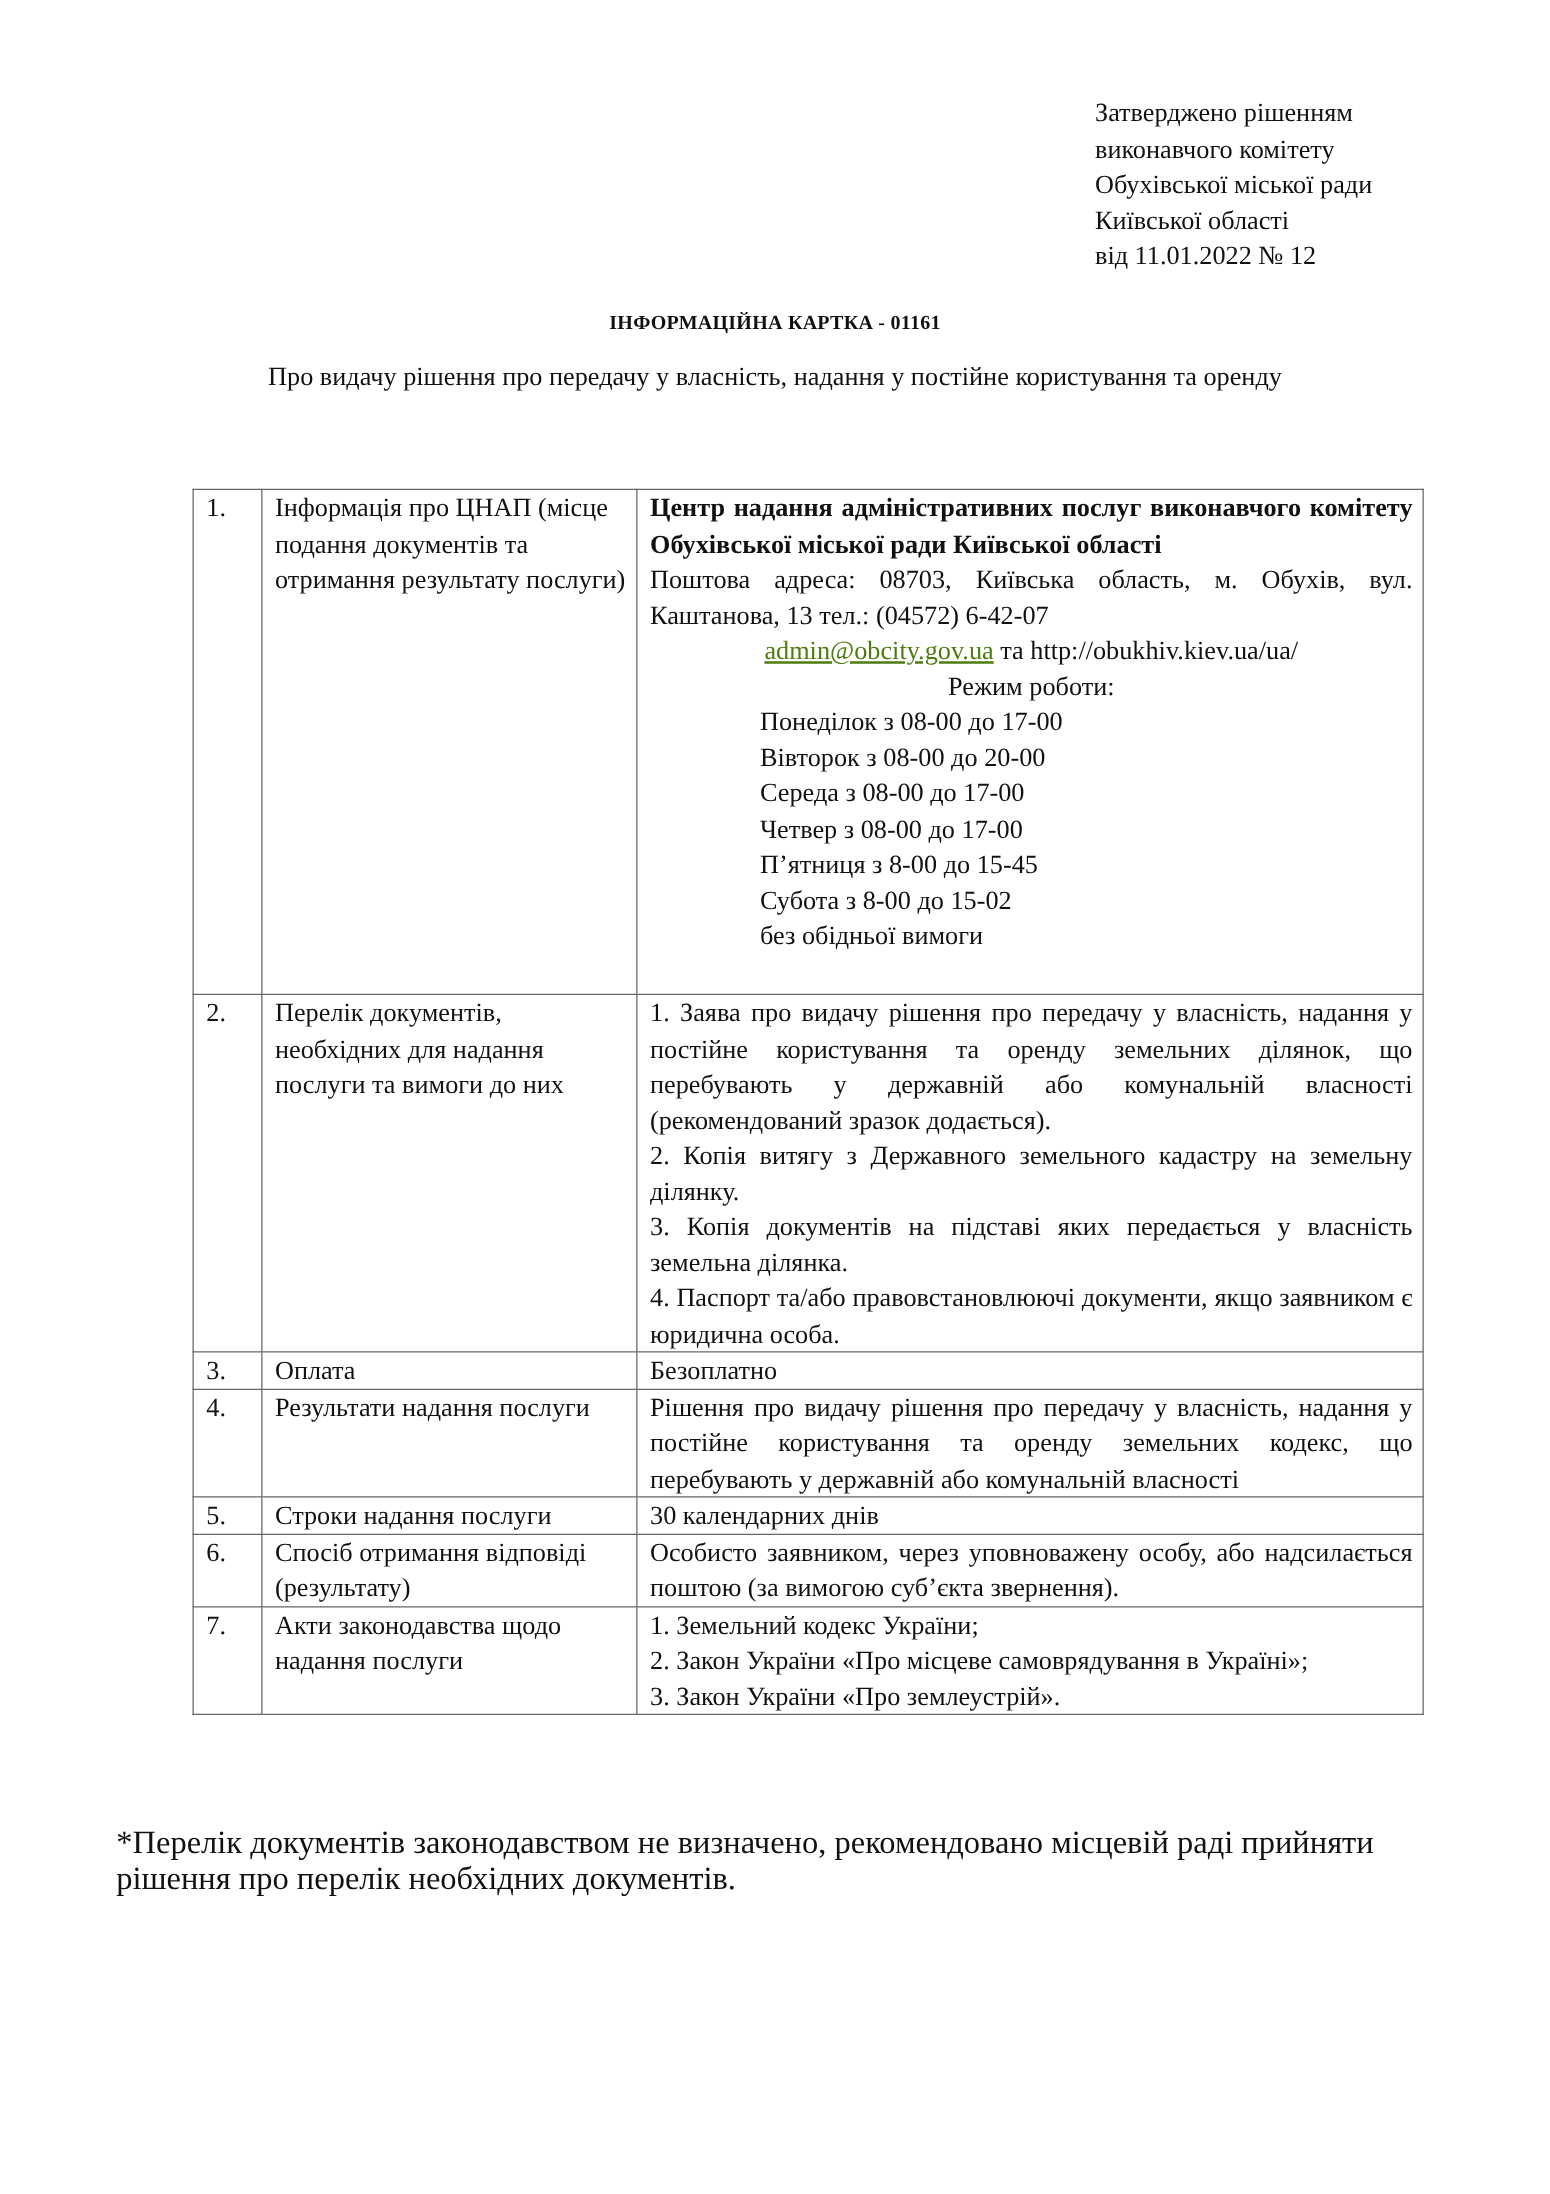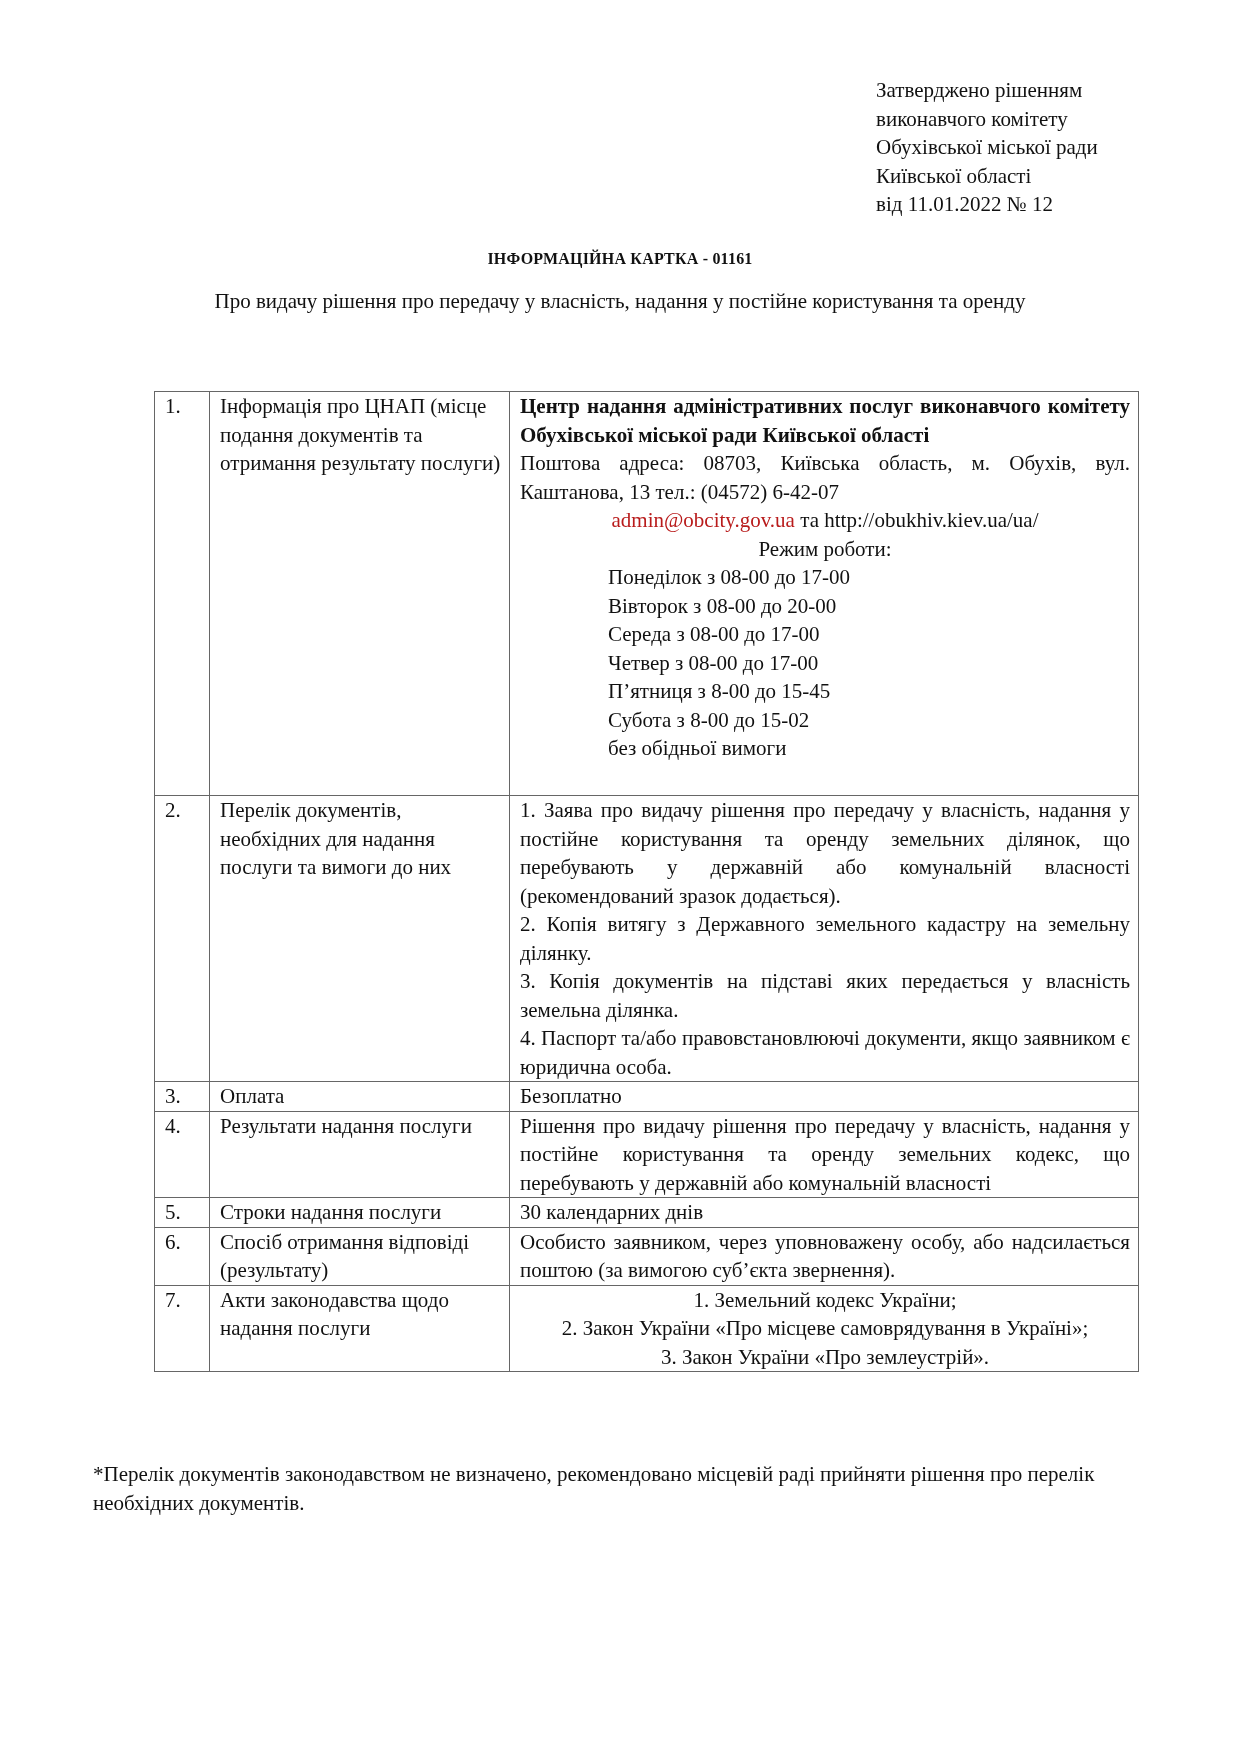--- a/index.html
+++ b/index.html
@@ -29,26 +29,26 @@
     }
     table.card td {
       border: 1.5px solid #666666; vertical-align: top;
       padding: 0 8px 0 10px;
     }
     table.card td.num { width: 44px; padding: 0 0 0 10px; }
     table.card td.label { width: 281px; }
     table.card td.value { text-align: justify; }
     .bold { font-weight: bold; }
     .center { text-align: center; }
-    .link { color: #b91c1c; }
+    .link { color: #4d7c0f; text-decoration: underline; }
     .schedule { padding-left: 88px; }
     .schedule div { white-space: nowrap; }
     .footnote {
       position: absolute; left: 93px; width: 1050px; top: 1460px;
-      font-size: 21px; line-height: 28.5px;
+      font-size: 26px; line-height: 28.5px;
     }
   </style>
 </head>
 <body>
 
 <div class="approval">
   <div>Затверджено рішенням</div>
   <div>виконавчого комітету</div>
   <div>Обухівської міської ради</div>
   <div>Київської області</div>
@@ -110,21 +110,21 @@
     <td class="value">30 календарних днів</td>
   </tr>
   <tr>
     <td class="num">6.</td>
     <td class="label">Спосіб отримання відповіді (результату)</td>
     <td class="value">Особисто заявником, через уповноважену особу, або надсилається поштою (за вимогою суб’єкта звернення).</td>
   </tr>
   <tr>
     <td class="num">7.</td>
     <td class="label">Акти законодавства щодо надання послуги</td>
-    <td class="value" style="text-align:center;">
+    <td class="value" style="text-align:left;">
       <div>1. Земельний кодекс України;</div>
       <div>2. Закон України «Про місцеве самоврядування в Україні»;</div>
       <div>3. Закон України «Про землеустрій».</div>
     </td>
   </tr>
 </tbody>
   </table>
 
 <div class="footnote">*Перелік документів законодавством не визначено, рекомендовано місцевій раді прийняти рішення про перелік необхідних документів.</div>
 

